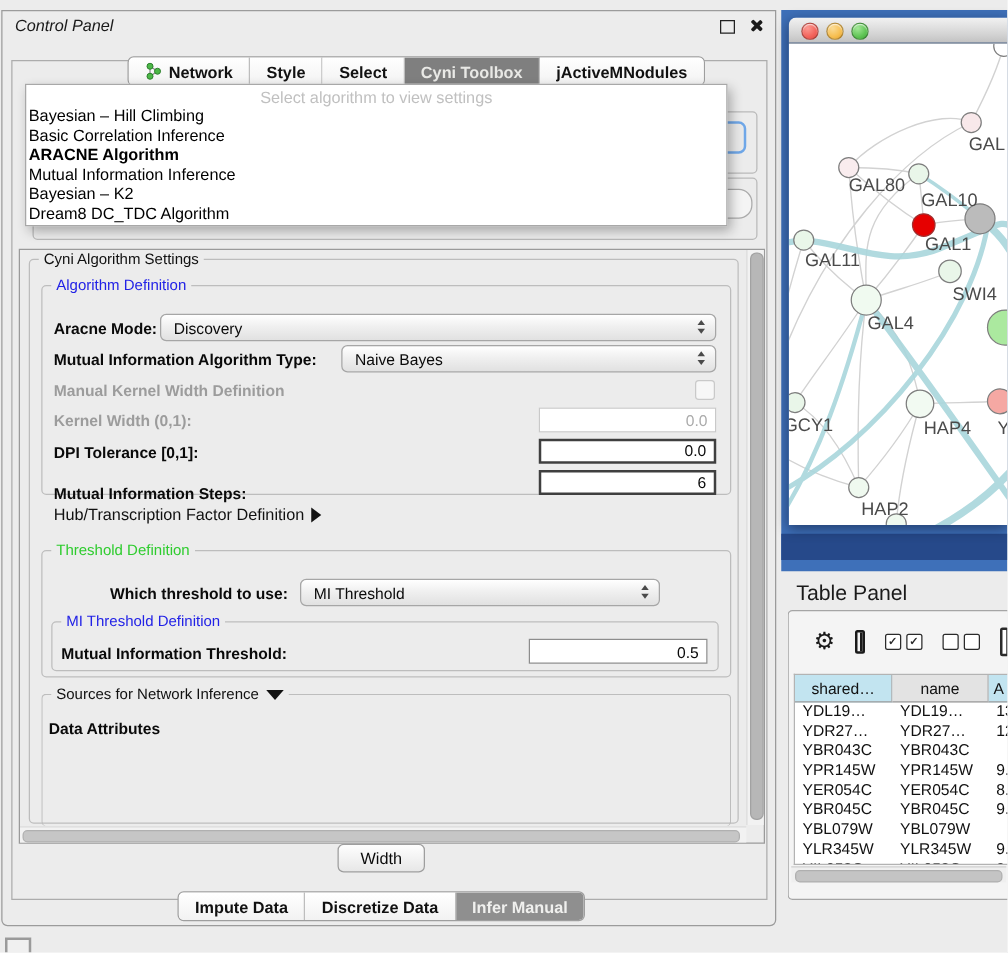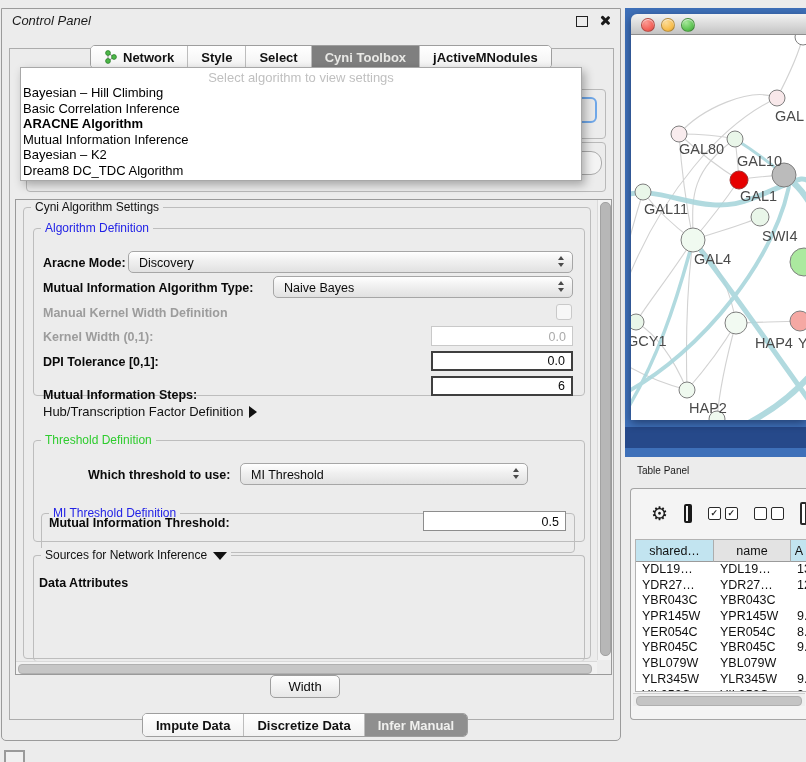--- a/index.html
+++ b/index.html
@@ -18,21 +18,21 @@
   .close-x span:nth-child(2){transform:rotate(-45deg);}
   
   .content-panel{left:7px;top:39px;width:603px;height:670px;border:1px solid #ACACAC;background:#ECECEC;}
   
   .seg{display:flex;border:1px solid #9E9E9E;border-radius:5px;background:#FFF;overflow:hidden;
        font-size:13px;font-weight:bold;z-index:5;}
   .seg .tab{padding:3px 13px;border-right:1px solid #BDBDBD;display:flex;align-items:center;gap:5px;
             white-space:nowrap;background:linear-gradient(#FFFFFF,#F2F2F2);color:#111;}
   .seg .tab:last-child{border-right:none;}
   .seg .tab.sel{background:#7F7F7F;color:#E9E9E6;}
-  .top-tabs{left:88px;top:36px;height:22px;justify-content:space-between;}
+  .top-tabs{left:100px;top:36px;height:22px;justify-content:space-between;}
   .bottom-tabs{left:140px;top:704px;height:22px;}
   .bottom-tabs .tab.sel{background:#8F8F8F;color:#F0F0EE;}
   
   .dd-overlay{left:18px;top:58px;width:560px;height:112px;background:#FFFFFF;border:1px solid #A8A8A8;
               box-shadow:3px 4px 9px rgba(0,0,0,0.30);z-index:20;}
   .dd-header{width:100%;text-align:center;font-size:13px;color:#C0C0C0;padding-top:2px;height:15px;}
   .dd-item{font-size:13px;line-height:15.6px;padding-left:2px;color:#000;}
   .dd-item.bold{font-weight:bold;}
   
   .frag-group{border:1px solid #B9B9B9;border-radius:4px;background:#ECECEC;z-index:1;}
@@ -86,21 +86,21 @@
   .desktop .dark-band{position:absolute;left:0;top:419px;width:181px;height:21px;background:#26498A;}
   .net-window{left:631px;top:14px;width:175px;height:406px;border-radius:6px 0 0 0;overflow:hidden;
               box-shadow:0 3px 10px rgba(0,0,20,0.45);}
   .net-titlebar{position:absolute;left:0;top:0;width:100%;height:20px;
                 background:linear-gradient(#F2F2F2,#D2D2D2 70%,#C2C2C2);border-bottom:1px solid #8E8E8E;}
   .light{position:absolute;top:4px;width:12px;height:12px;border-radius:50%;border:1px solid rgba(0,0,0,0.25);
          box-shadow:inset 0 1px 1px rgba(255,255,255,0.7);}
   .net-canvas{position:absolute;left:0;top:21px;width:175px;height:385px;background:#FFF;overflow:hidden;}
   .node-label{position:absolute;font-size:14.5px;color:#4A4A4A;white-space:nowrap;}
   
-  .tp-title{left:637px;top:465px;font-size:10px;color:#1A1A1A;}
+  .tp-title{left:637px;top:465px;font-size:17px;color:#1A1A1A;}
   .table-box{left:630px;top:488px;width:176px;height:230px;border:1px solid #A5A5A5;border-right:none;
              border-radius:4px 0 0 4px;background:#F4F4F4;overflow:hidden;}
   .tb-toolbar{position:absolute;left:0;top:0;width:100%;height:48px;display:flex;align-items:center;gap:16px;
               padding-left:20px;box-sizing:border-box;}
   .gear{font-size:19px;color:#1A1A1A;line-height:19px;}
   .cols-icon{width:17px;height:15px;border:2px solid #1A1A1A;border-radius:2px;position:relative;}
   .cols-icon span{position:absolute;left:50%;top:0;width:2px;height:100%;background:#1A1A1A;}
   .cb{width:11px;height:11px;border:1.6px solid #2A2A2A;border-radius:2px;font-size:9px;line-height:10px;
       text-align:center;color:#2A2A2A;font-weight:bold;background:#FFF;}
   .pair{display:flex;gap:4px;}
@@ -226,21 +226,21 @@
         <div class="gtitle green">Threshold Definition</div>
       </div>
       <div class="abs blabel" style="left:72px;top:268px;">Which threshold to use:</div>
       <div class="abs combo" style="left:224px;top:263px;width:288px;">
         <span>MI Threshold</span>
         <span class="arrows">
             <span class="tri-up"></span>
             <span class="tri-down"></span>
           </span>
       </div>
-      <div class="abs group" style="left:25px;top:297px;width:532px;height:38px;margin-top:16px;">
+      <div class="abs group" style="left:25px;top:297px;width:532px;height:38px;">
         <div class="gtitle blue">MI Threshold Definition</div>
       </div>
       <div class="abs blabel" style="left:33px;top:316px;">Mutual Information Threshold:</div>
       <div class="abs tinput plain" style="left:407px;top:311px;width:143px;">0.5</div>
 
       <div class="abs group" style="left:17px;top:355px;width:550px;height:105px;border-bottom:none;">
         <div class="gtitle">
           <span>Sources for Network Inference</span><span class="arrow-down"></span>
         </div>
       </div>
@@ -328,21 +328,21 @@
         </g>
       </svg>
       <div class="node-label" style="left:144px;top:73px;">GAL</div>
       <div class="node-label" style="left:48px;top:106px;">GAL80</div>
       <div class="node-label" style="left:106px;top:118px;">GAL10</div>
       <div class="node-label" style="left:109px;top:153px;">GAL1</div>
       <div class="node-label" style="left:13px;top:166px;">GAL11</div>
       <div class="node-label" style="left:131px;top:193px;">SWI4</div>
       <div class="node-label" style="left:63px;top:216px;">GAL4</div>
       <div class="node-label" style="left:-4px;top:298px;">GCY1</div>
-      <div class="node-label" style="left:124px;top:300px;text-align:center;">HAP4</div>
+      <div class="node-label" style="left:108px;top:300px;text-align:center;">HAP4</div>
       <div class="node-label" style="left:167px;top:300px;">Y</div>
       <div class="node-label" style="left:58px;top:365px;">HAP2</div>
     </div>
   </div>
 
   <div class="abs tp-title">Table Panel</div>
 
   <div class="abs table-box">
     <div class="tb-toolbar">
       <div class="gear">⚙</div>

